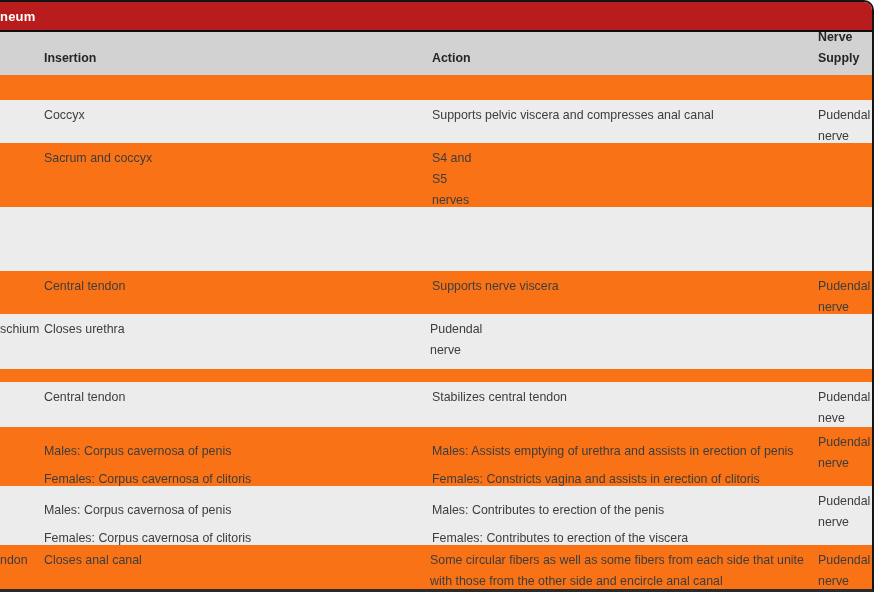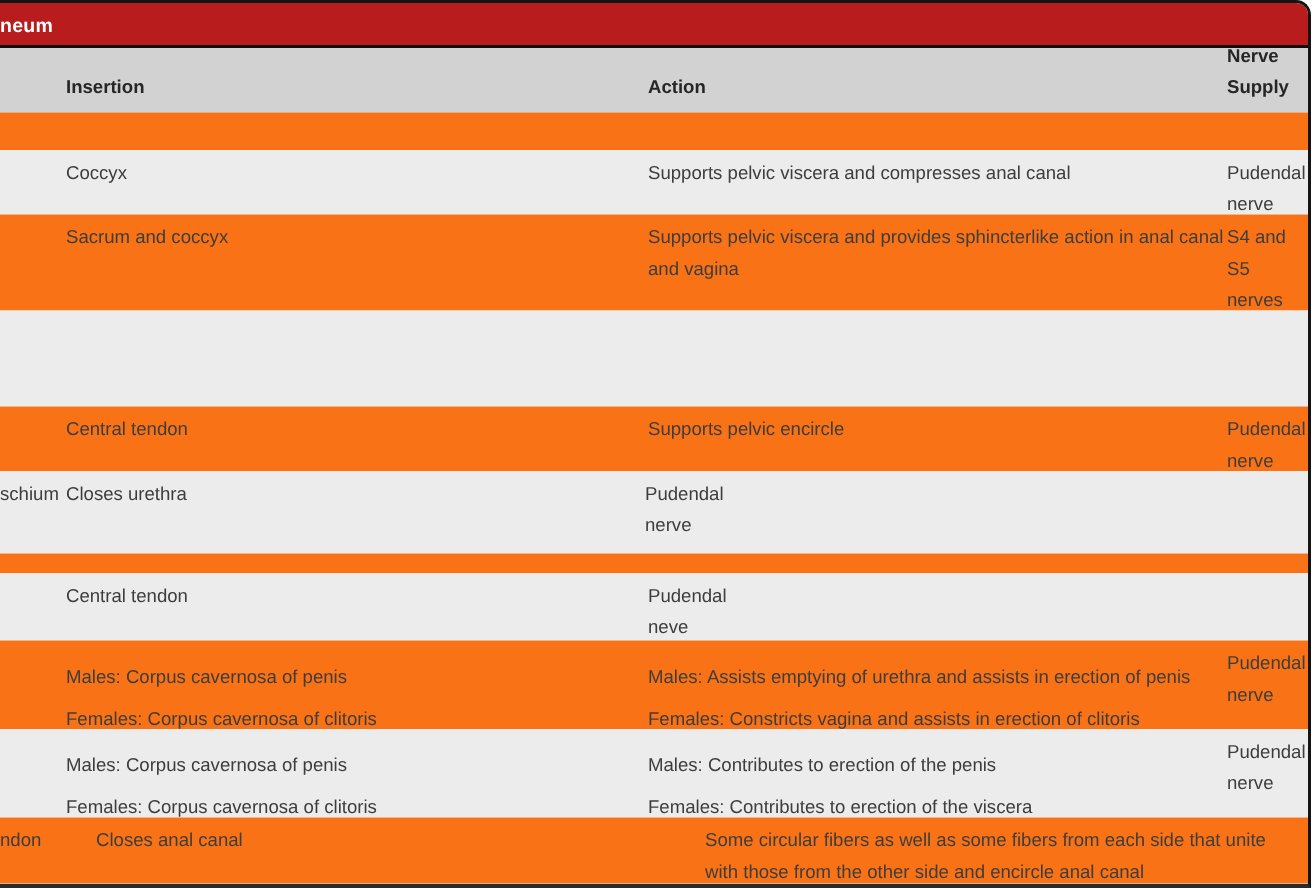--- a/index.html
+++ b/index.html
@@ -98,38 +98,34 @@
         <div class="cell c4">
           <div class="line">Pudendal</div>
           <div class="line">nerve</div>
         </div>
       </div>
       <div class="row bg-beige" style="height: 64px;">
         <div class="cell c1"></div>
         <div class="cell c2">
           <div class="line">Sacrum and coccyx</div>
         </div>
-        <div class="cell c3">
-          <div class="line">Supports pelvic viscera and provides sphincterlike action in anal canal</div>
-          <div class="line">and vagina</div>
-        </div>
         <div class="cell c4">
           <div class="line">S4 and</div>
           <div class="line">S5</div>
           <div class="line">nerves</div>
         </div>
       </div>
       <div class="row bg-gray spacer" style="height: 64px;"></div>
       <div class="row bg-beige" style="height: 43px;">
         <div class="cell c1"></div>
         <div class="cell c2">
           <div class="line">Central tendon</div>
         </div>
         <div class="cell c3">
-          <div class="line">Supports pelvic encircle</div>
+          <div class="line">Supports nerve viscera</div>
         </div>
         <div class="cell c4">
           <div class="line">Pudendal</div>
           <div class="line">nerve</div>
         </div>
       </div>
       <div class="row bg-gray" style="height: 55px;">
         <div class="cell c1">
           <div class="line">schium</div>
         </div>
@@ -140,20 +136,23 @@
           <div class="line">Pudendal</div>
           <div class="line">nerve</div>
         </div>
       </div>
       <div class="row bg-beige spacer" style="height: 13px;"></div>
       <div class="row bg-gray" style="height: 45px;">
         <div class="cell c1"></div>
         <div class="cell c2">
           <div class="line">Central tendon</div>
         </div>
+        <div class="cell c3">
+          <div class="line">Stabilizes central tendon</div>
+        </div>
         <div class="cell c4">
           <div class="line">Pudendal</div>
           <div class="line">neve</div>
         </div>
       </div>
       <div class="row bg-beige split" style="height: 59px;">
         <div class="cell c1"></div>
         <div class="cell c2">
           <div class="line">Males: Corpus cavernosa of penis</div>
           <div class="line">Females: Corpus cavernosa of clitoris</div>
@@ -175,21 +174,21 @@
         </div>
         <div class="cell c3">
           <div class="line">Males: Contributes to erection of the penis</div>
           <div class="line">Females: Contributes to erection of the viscera</div>
         </div>
         <div class="cell c4">
           <div class="line">Pudendal</div>
           <div class="line">nerve</div>
         </div>
       </div>
-      <div class="row bg-beige" style="height: 44px; gap: 20px;">
+      <div class="row bg-beige" style="height: 44px;">
         <div class="cell c1">
           <div class="line">ndon</div>
         </div>
         <div class="cell c3">
           <div class="line">Closes anal canal</div>
         </div>
         <div class="cell c2">
           <div class="line">Some circular fibers as well as some fibers from each side that unite</div>
           <div class="line">with those from the other side and encircle anal canal</div>
         </div>

